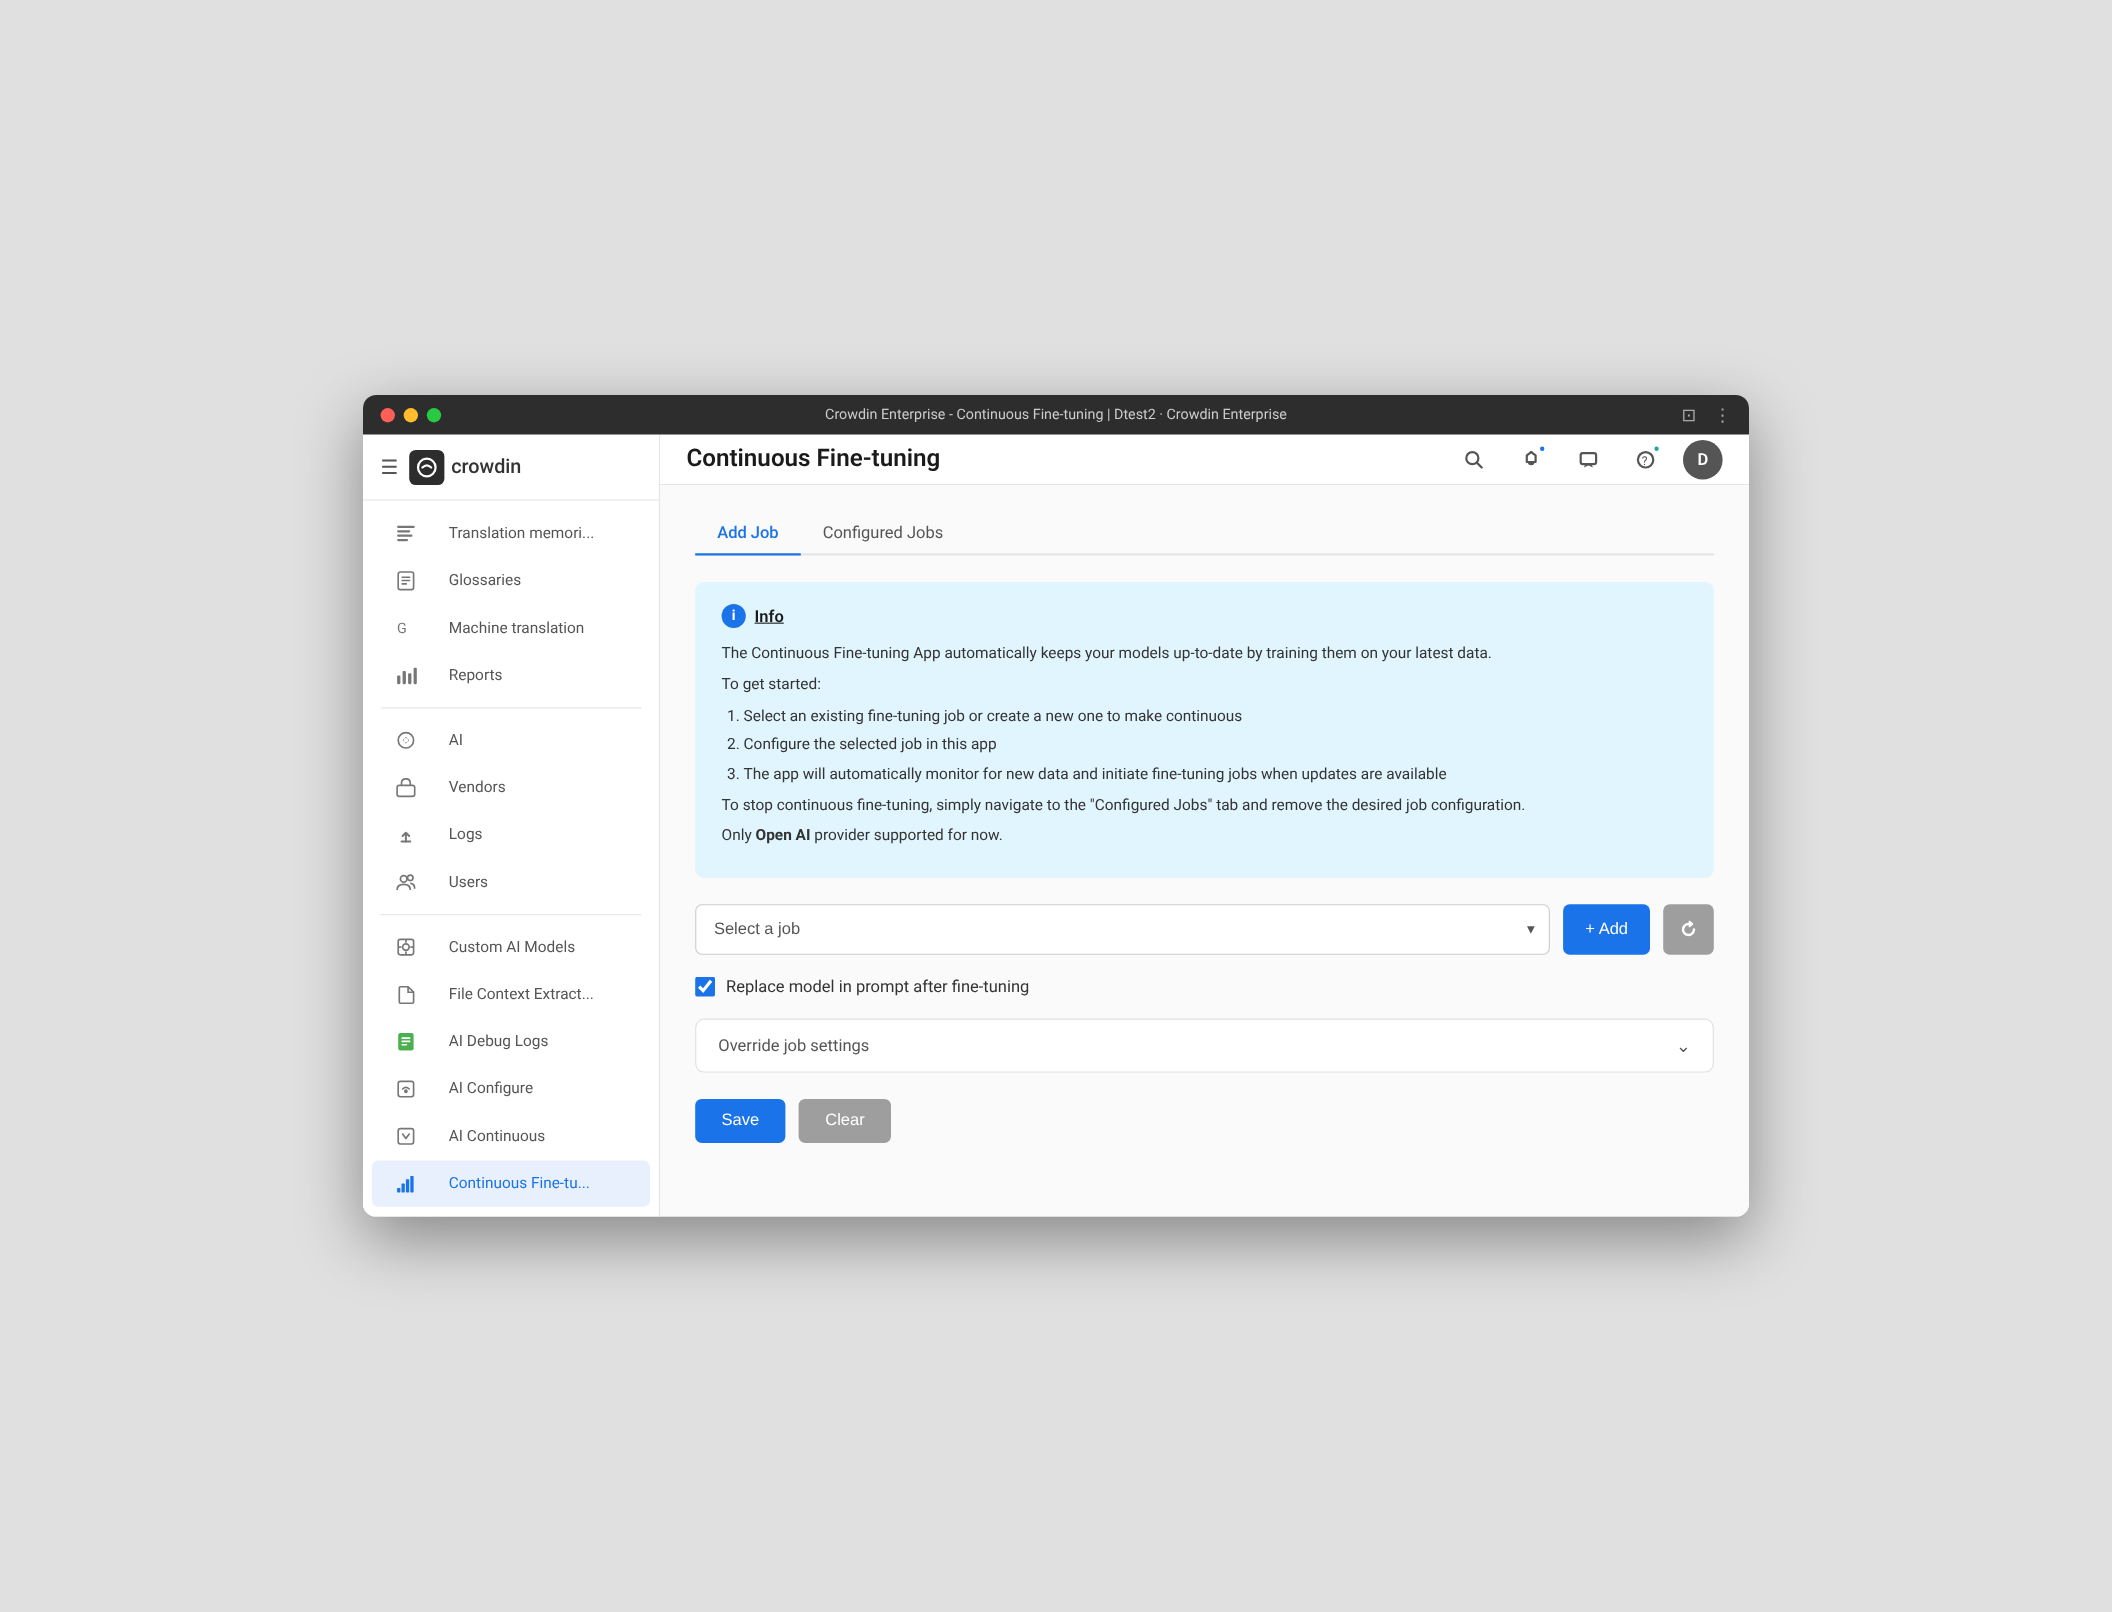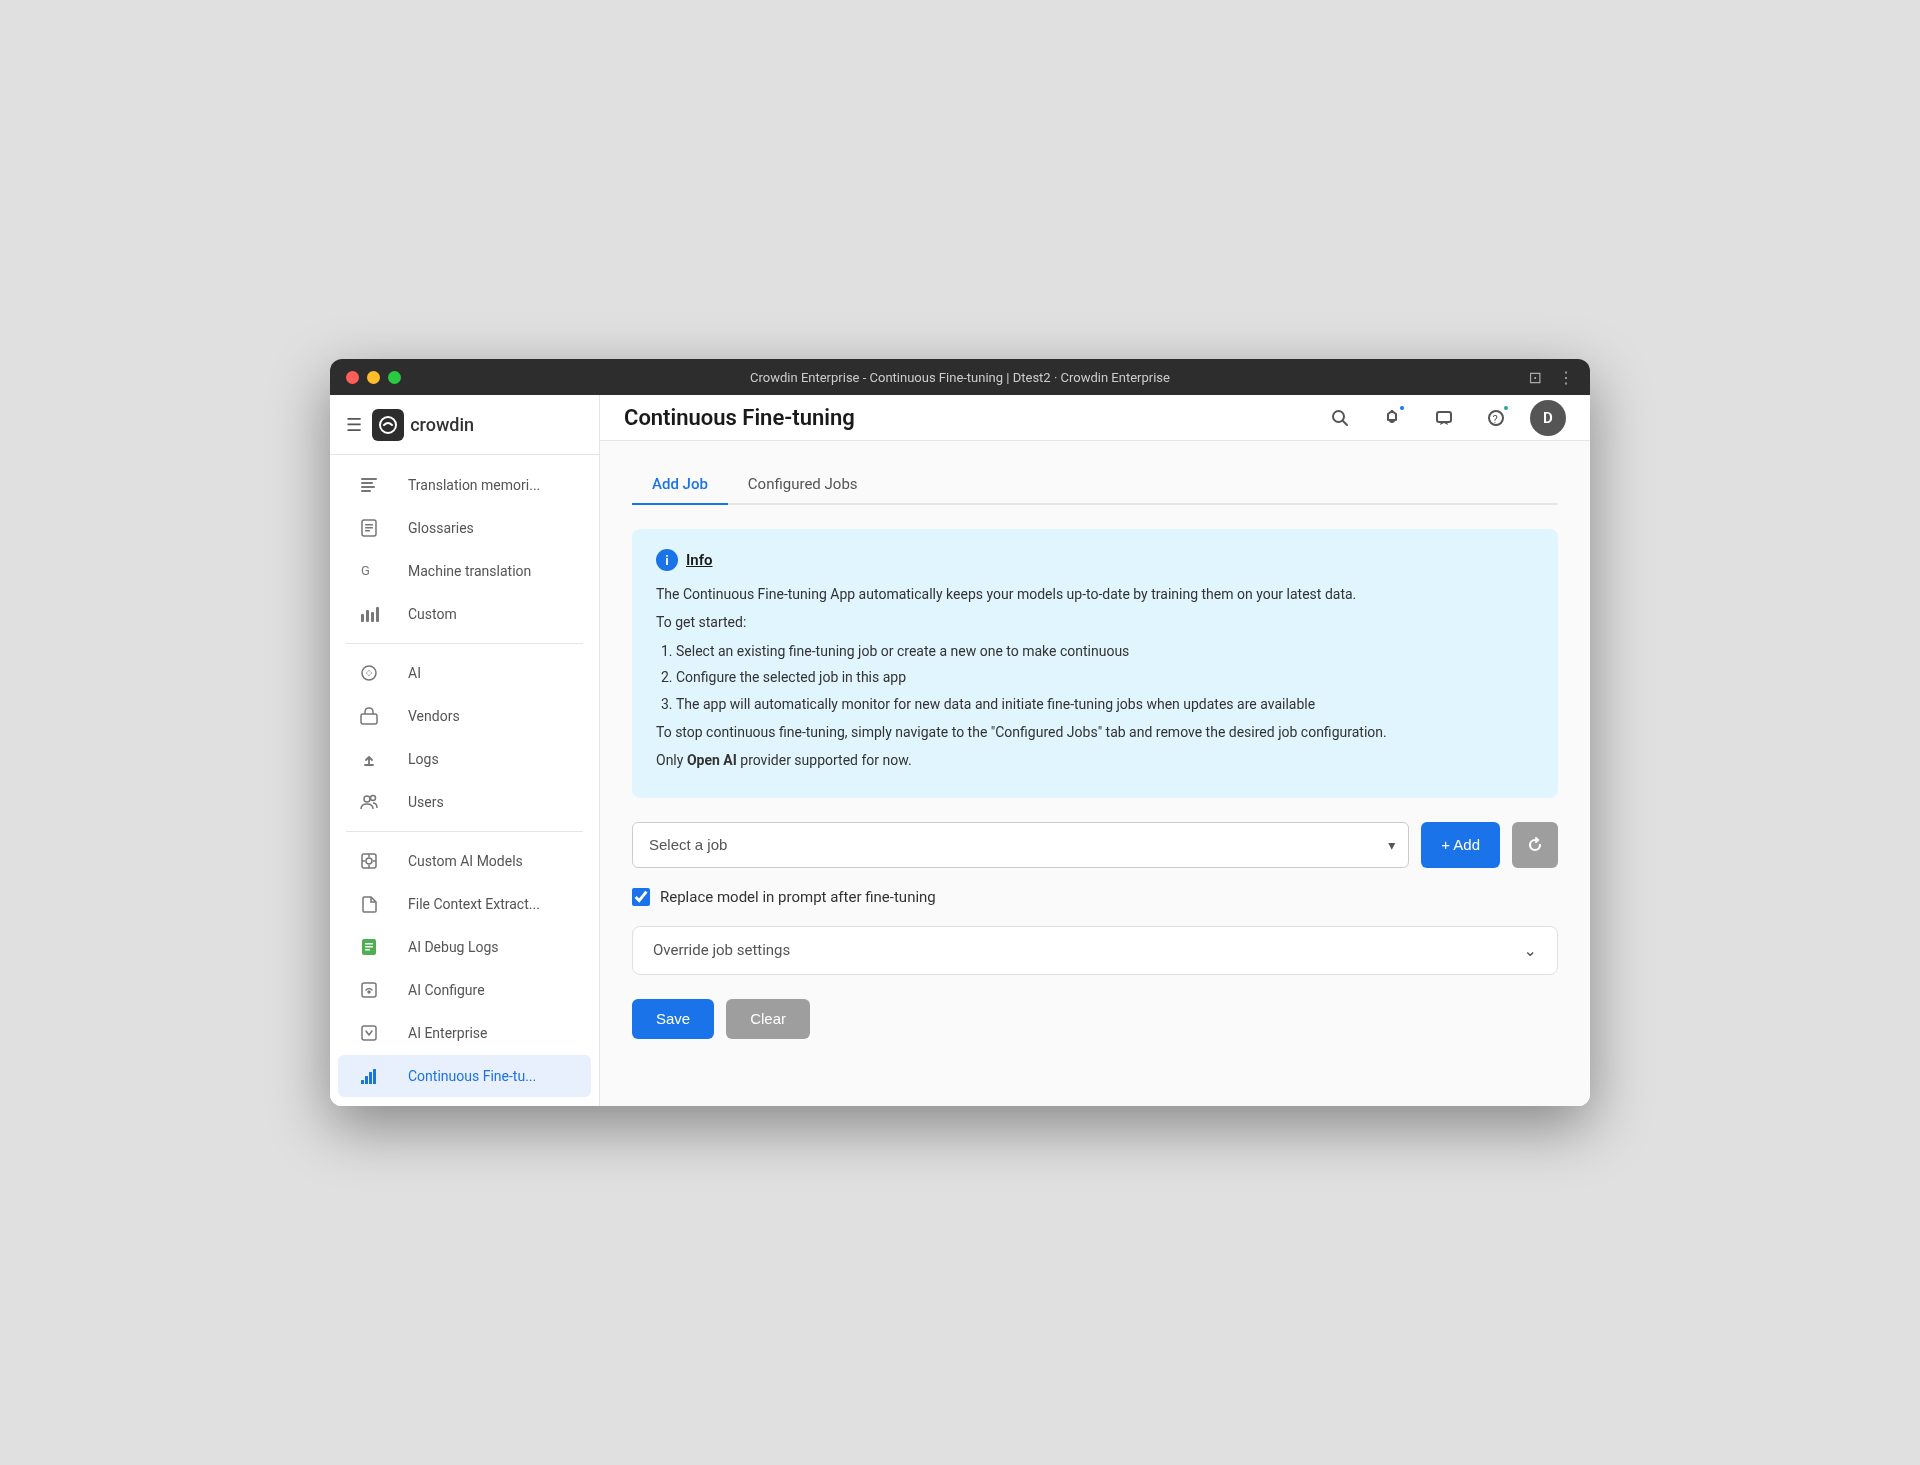--- a/index.html
+++ b/index.html
@@ -462,21 +462,21 @@
 
         <div class="sidebar-item">
           <span class="sidebar-icon">
             <svg width="20" height="20" viewBox="0 0 20 20" fill="currentColor">
               <rect x="2" y="10" width="3" height="8" rx="1"></rect>
               <rect x="7" y="6" width="3" height="12" rx="1"></rect>
               <rect x="12" y="8" width="3" height="10" rx="1"></rect>
               <rect x="17" y="3" width="3" height="15" rx="1"></rect>
             </svg>
           </span>
-          <span>Custom</span>
+          <span>Reports</span>
         </div>
 
         <div class="sidebar-divider"></div>
 
         <div class="sidebar-item">
           <span class="sidebar-icon">
             <svg width="20" height="20" viewBox="0 0 20 20" fill="currentColor">
               <circle cx="10" cy="10" r="7" fill="none" stroke="currentColor" stroke-width="1.5"></circle>
               <path d="M7 10 L10 7 L13 10 L10 13 Z" fill="currentColor"></path>
               <circle cx="10" cy="10" r="2" fill="white"></circle>
@@ -566,21 +566,21 @@
           <span>AI Configure</span>
         </div>
 
         <div class="sidebar-item">
           <span class="sidebar-icon">
             <svg width="20" height="20" viewBox="0 0 20 20" fill="none" stroke="currentColor" stroke-width="1.5">
               <rect x="3" y="3" width="14" height="14" rx="2"></rect>
               <path d="M7 8 L10 12 L13 8" stroke-linecap="round" stroke-linejoin="round"></path>
             </svg>
           </span>
-          <span>AI Enterprise</span>
+          <span>AI Continuous</span>
         </div>
 
         <div class="sidebar-item active">
           <span class="sidebar-icon">
             <svg width="20" height="20" viewBox="0 0 20 20" fill="currentColor">
               <rect x="2" y="14" width="3" height="4" rx="0.5" fill="#1a73e8"></rect>
               <rect x="6" y="10" width="3" height="8" rx="0.5" fill="#1a73e8"></rect>
               <rect x="10" y="6" width="3" height="12" rx="0.5" fill="#1a73e8"></rect>
               <rect x="14" y="3" width="3" height="15" rx="0.5" fill="#1a73e8"></rect>
             </svg>

